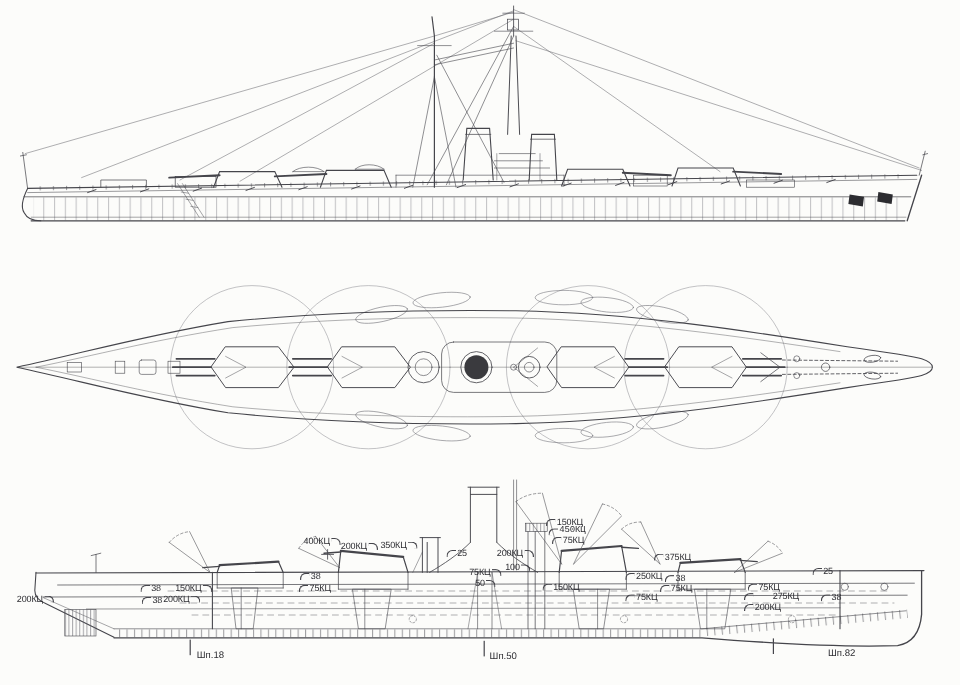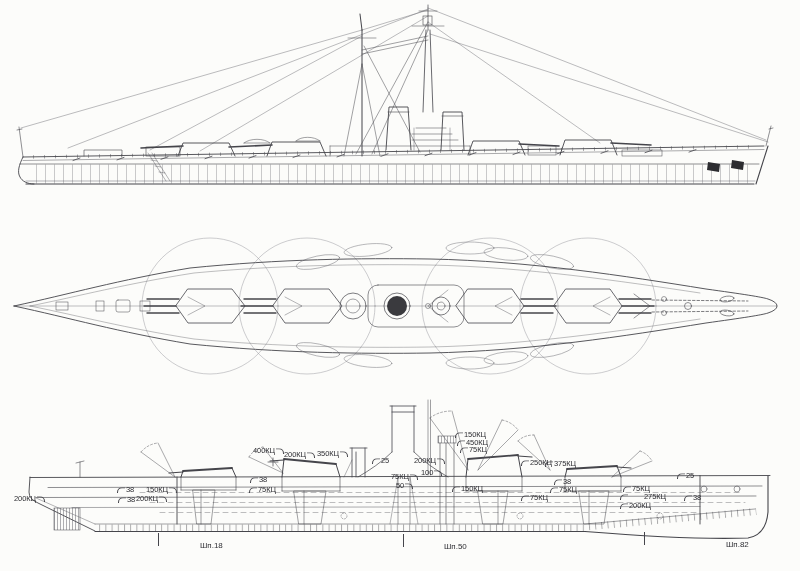--- a/index.html
+++ b/index.html
@@ -8,21 +8,21 @@
   .stage{position:relative;width:800px;height:571px;background:var(--paper);overflow:hidden;
          font-family:"Liberation Sans",sans-serif;}
   .stage svg{position:absolute;left:0;top:0;}
   .annot-layer{position:absolute;left:0;top:0;width:800px;height:571px;pointer-events:none;}
   .annot{position:absolute;display:flex;align-items:flex-end;gap:1px;white-space:nowrap;
          font:7.5px/1 "Liberation Sans",sans-serif;color:var(--annot);transform:translateY(-50%);
          letter-spacing:-0.1px;}
   .leader-hook{display:inline-block;width:7px;height:5px;margin-bottom:1px;}
   .hl{border-left:1px solid var(--ink);border-top:1px solid var(--ink);border-top-left-radius:5px;}
   .hr{border-right:1px solid var(--ink);border-top:1px solid var(--ink);border-top-right-radius:5px;}
-  .frame-label{position:absolute;font:8px/1 "Liberation Sans",sans-serif;color:var(--annot);margin-left:36px;}
+  .frame-label{position:absolute;font:8px/1 "Liberation Sans",sans-serif;color:var(--annot);}
   .frame-tick{position:absolute;width:1px;height:13px;background:var(--ink);}
 </style>
 </head>
 <body>
 
 <div class="stage">
 
 <svg width="800" height="571" viewBox="0 0 800 571">
   <defs>
     <pattern id="tickS" width="11" height="4" patternUnits="userSpaceOnUse">
@@ -318,37 +318,37 @@
         <span class="leader-hook hr"></span>
       </div>
       <div class="annot" style="left: 396px; top: 486px; justify-content: space-between;">
         <span>50</span>
         <span class="leader-hook hr"></span>
       </div>
       <div class="annot" style="left: 455px; top: 435px;">
         <span class="leader-hook hl"></span>
         <span>150КЦ</span>
       </div>
-      <div class="annot" style="left: 457px; top: 443px;">
+      <div class="annot" style="left: 457px; top: 443px; font-family: Liberation Mono, monospace;">
         <span class="leader-hook hl"></span>
         <span>450КЦ</span>
       </div>
       <div class="annot" style="left: 460px; top: 450px;">
         <span class="leader-hook hl"></span>
         <span>75КЦ</span>
       </div>
       <div class="annot" style="left: 452px; top: 489px;">
         <span class="leader-hook hl"></span>
         <span>150КЦ</span>
       </div>
       <div class="annot" style="left: 521px; top: 464px; margin-left: 24px;">
         <span class="leader-hook hl"></span>
         <span>375КЦ</span>
       </div>
-      <div class="annot" style="left: 521px; top: 463px;">
+      <div class="annot" style="left: 521px; top: 480px;">
         <span class="leader-hook hl"></span>
         <span>250КЦ</span>
       </div>
       <div class="annot" style="left: 554px; top: 482px;">
         <span class="leader-hook hl"></span>
         <span>38</span>
       </div>
       <div class="annot" style="left: 550px; top: 490px;">
         <span class="leader-hook hl"></span>
         <span>75КЦ</span>

